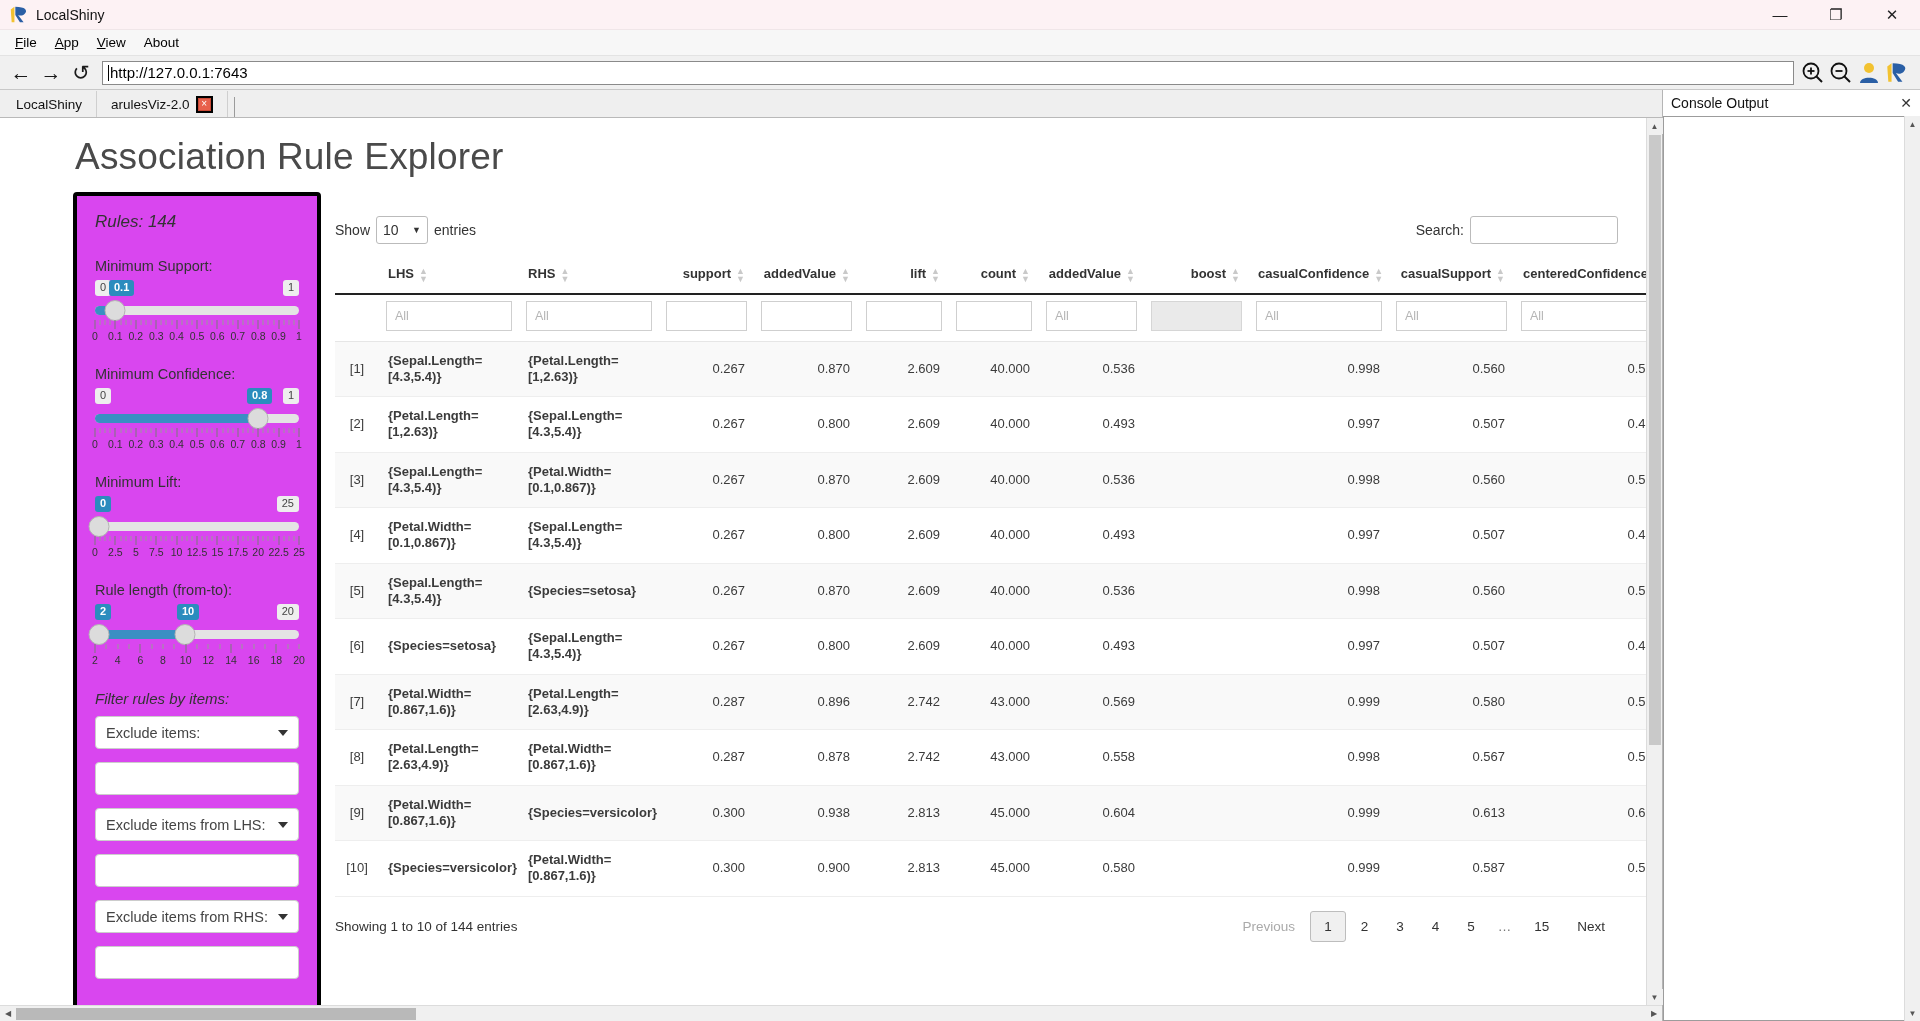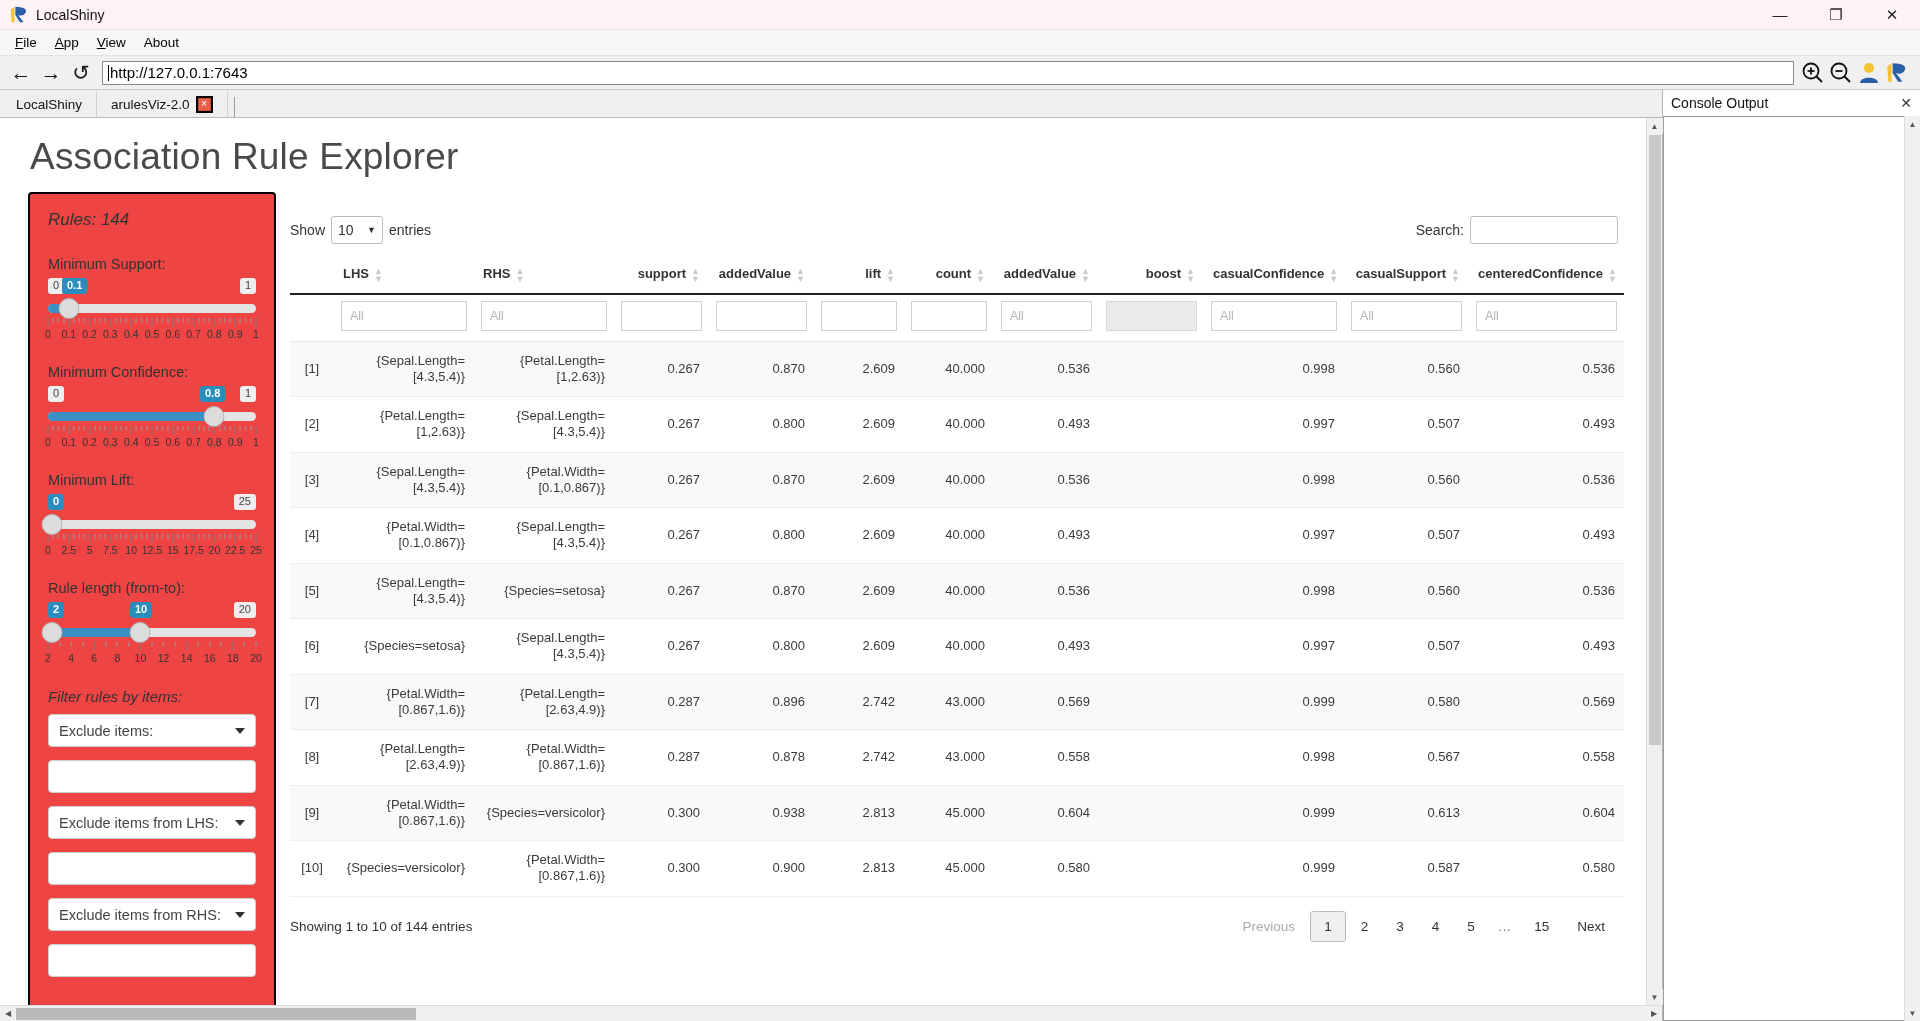--- a/index.html
+++ b/index.html
@@ -97,29 +97,29 @@
 
   
   #hscroll {
     height: 16px; flex: 0 0 16px; background: #f0f0f0; border-top: 1px solid #dcdcdc;
     display: flex; align-items: center;
   }
   #hscroll .arrow { width:16px; height:16px; font-size:8px; display:flex; align-items:center; justify-content:center; color:#555;}
   #hscroll .thumb { height: 12px; background: #b9b9b9; }
 
   
-  #shiny-root { padding: 0 28px; }
+  #shiny-root { padding: 0 28px; margin-left: 45px; }
   #app-title {
     font-size: 37px; font-weight: 300; color: #4a4a4a; margin: 18px 0 14px 2px;
     letter-spacing: .2px;
   }
   #app-body { display: flex; align-items: flex-start; }
 
   #sidebar {
-    width: 248px; flex: 0 0 248px; background: #ef4444; border: 2px solid #000000;
+    width: 248px; flex: 0 0 248px; background: #d946ef; border: 4px solid #000000;
     border-radius: 4px; padding: 16px 18px 20px 18px; margin-right: 14px;
   }
   .rules-count { font-size: 17px; font-style: italic; color: #333; margin-bottom: 26px; }
   .slider-group { margin-bottom: 22px; }
   .slider-label { font-size: 14.5px; color: #333; margin-bottom: 6px; }
 
   .slider-bubbles { position: relative; height: 17px; }
   .bub {
     position: absolute; font-size: 11px; line-height: 15px; height: 16px; padding: 0 5px;
     border-radius: 3px; white-space: nowrap; top: 0;
@@ -200,21 +200,21 @@
   }
   tr.filter-row .fbox.disabled { background: #eaeaea; border-color: #d6d6d6; }
 
   table.dt tbody td {
     padding: 11px 9px; border-bottom: 1px solid #eee; vertical-align: middle; line-height: 1.25;
     color: #3b3b3b;
   }
   table.dt tbody tr.odd { background: #f9f9f9; }
   table.dt tbody tr.even { background: #ffffff; }
   td.idx { text-align: center; color:#3b3b3b; }
-  td.lhs, td.rhs { text-align: right; }
+  td.lhs, td.rhs { text-align: left; font-weight: bold; }
   td.num { text-align: right; }
 
   #dt-bottom { display: flex; align-items: center; margin: 14px 0 10px 0; font-size: 13.5px; color: #333; }
   .pager { margin-left: auto; display: flex; align-items: center; gap: 2px; }
   .pager .pg { padding: 7px 13px; font-size: 13.5px; color: #333; }
   .pager .pg.current { border: 1px solid #bdbdbd; background: #f0f0f0; border-radius: 3px; }
   .pager .pg.disabled { color: #aaa; }
   .pager .pg.ellipsis { color: #777; padding: 7px 8px; }
 
   

